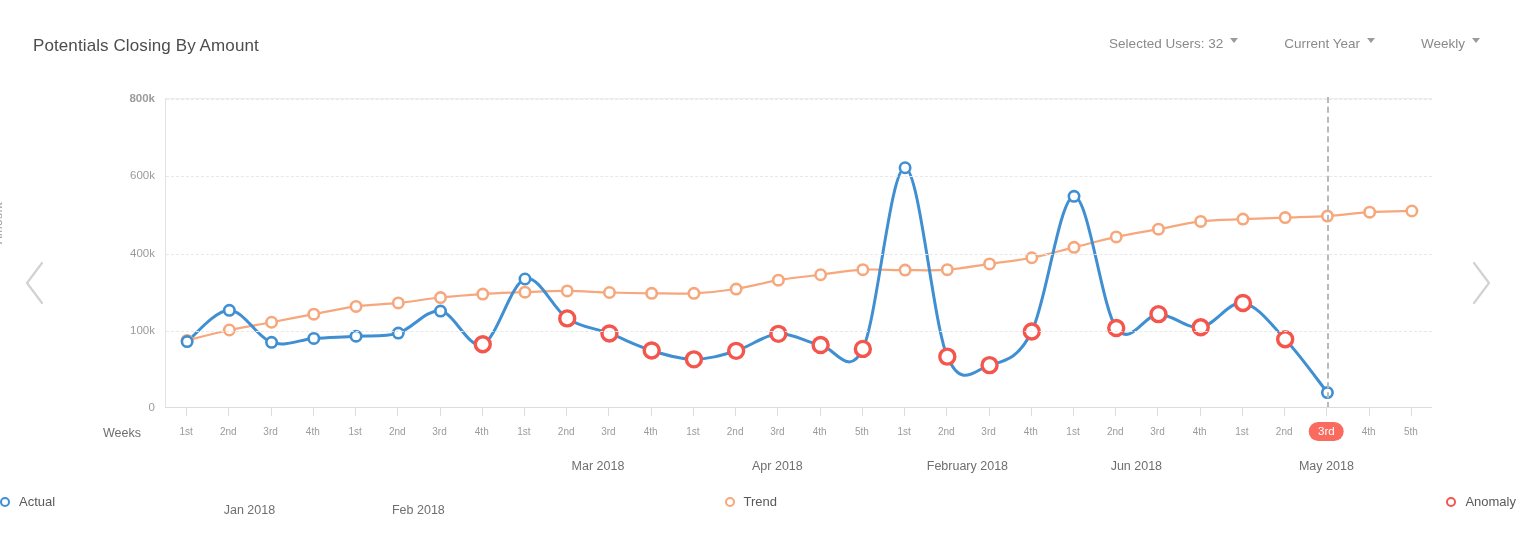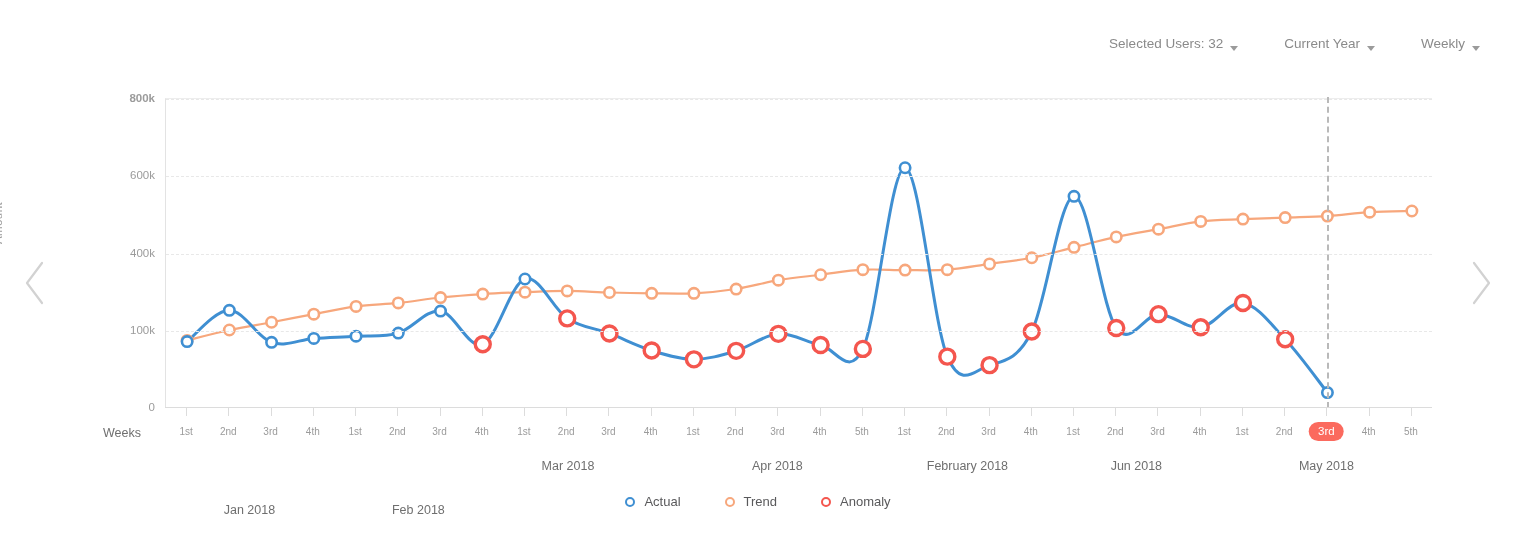--- a/index.html
+++ b/index.html
@@ -45,21 +45,21 @@
   .header-controls {
     position: absolute;
     right: 36px;
     top: 36px;
     display: flex;
     align-items: center;
     gap: 46px;
   }
   .hdr-ctl {
     display: flex;
-    align-items: flex-end;
+    align-items: flex-start;
     gap: 7px;
     font-size: 13.5px;
     color: #8a8a8a;
     white-space: nowrap;
     cursor: pointer;
     user-select: none;
   }
   .hdr-ctl .caret {
     display: inline-block;
     width: 0; height: 0;
@@ -211,21 +211,21 @@
     white-space: nowrap;
   }
 
   
   .legend {
     position: absolute;
     left: 0;
     top: 408px;
     width: 1516px;
     display: flex;
-    justify-content: center;
+    justify-content: space-between;
     align-items: center;
     gap: 44px;
   }
   .legend-item {
     display: flex;
     align-items: center;
     gap: 9px;
     font-size: 13px;
     color: #59595b;
     cursor: pointer;
@@ -239,20 +239,21 @@
     background: #fff;
     box-sizing: border-box;
   }
 </style>
 </head>
 <body>
 
 <div class="widget">
 
   <div class="widget-header">
+    <div class="widget-title">Potentials Closing By Amount</div>
     <div class="header-controls">
       <div class="hdr-ctl">
         <span>Selected Users: 32</span>
         <span class="caret"></span>
       </div>
       <div class="hdr-ctl">
         <span>Current Year</span>
         <span class="caret"></span>
       </div>
       <div class="hdr-ctl">
@@ -376,21 +377,21 @@
         <div class="week-label" style="left: 316.75px;">4th</div>
         <div class="month-label" style="left: 253.4px; margin-top: 44px;">Feb 2018</div>
         <div class="xtick-mark" style="left: 358.983px;"></div>
         <div class="week-label" style="left: 358.983px;">1st</div>
         <div class="xtick-mark" style="left: 401.217px;"></div>
         <div class="week-label" style="left: 401.217px;">2nd</div>
         <div class="xtick-mark" style="left: 443.45px;"></div>
         <div class="week-label" style="left: 443.45px;">3rd</div>
         <div class="xtick-mark" style="left: 485.683px;"></div>
         <div class="week-label" style="left: 485.683px;">4th</div>
-        <div class="month-label" style="left: 403px;">Mar 2018</div>
+        <div class="month-label" style="left: 433px;">Mar 2018</div>
         <div class="xtick-mark" style="left: 527.917px;"></div>
         <div class="week-label" style="left: 527.917px;">1st</div>
         <div class="xtick-mark" style="left: 570.15px;"></div>
         <div class="week-label" style="left: 570.15px;">2nd</div>
         <div class="xtick-mark" style="left: 612.383px;"></div>
         <div class="week-label" style="left: 612.383px;">3rd</div>
         <div class="xtick-mark" style="left: 654.617px;"></div>
         <div class="week-label" style="left: 654.617px;">4th</div>
         <div class="xtick-mark" style="left: 696.85px;"></div>
         <div class="week-label" style="left: 696.85px;">5th</div>

